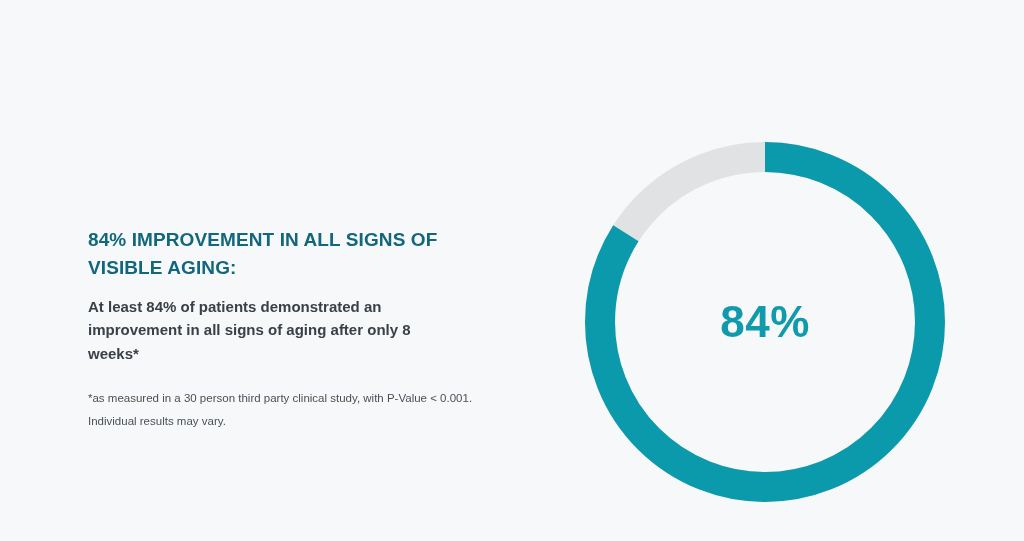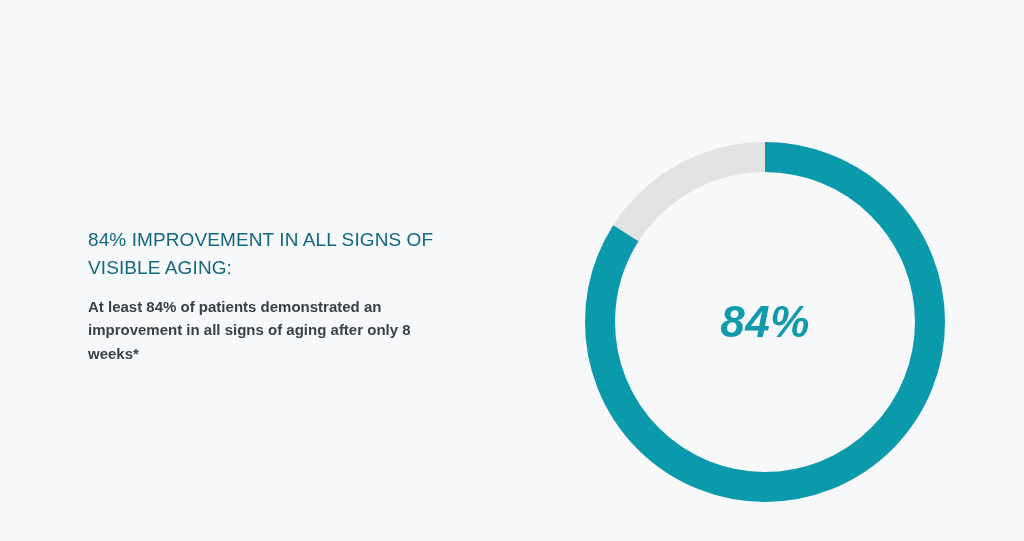--- a/index.html
+++ b/index.html
@@ -36,21 +36,21 @@
 
   
   .left-col {
     position: absolute;
     left: 88px;
     top: 226px;
     width: 400px;
   }
   .stat-heading {
     font-size: 19px;
-    font-weight: 400;
+    font-weight: 700;
     line-height: 1.45;
     color: #12677d;
     letter-spacing: 0.1px;
     margin: 0 0 14px 0;
     max-width: 390px;
   }
   .stat-body {
     font-size: 15px;
     font-weight: 700;
     line-height: 1.55;
@@ -87,32 +87,32 @@
     width: 360px;
     height: 360px;
     display: flex;
     align-items: center;
     justify-content: center;
     font-size: 44px;
     font-weight: 700;
     color: #109aac;
     letter-spacing: 0.5px;
     pointer-events: none;
-    font-style: italic;
   }
 </style>
 </head>
 <body>
 
 <div class="slide">
 
 
   <div class="left-col">
     <div class="stat-heading">84% IMPROVEMENT IN ALL SIGNS OF VISIBLE AGING:</div>
     <div class="stat-body">At least 84% of patients demonstrated an improvement in all signs of aging after only 8 weeks*</div>
+    <div class="stat-footnote">*as measured in a 30 person third party clinical study, with P-Value &lt; 0.001. Individual results may vary.</div>
   </div>
 
   <div class="donut-wrap">
     <svg class="donut-svg" viewBox="0 0 360 360">
 
       <circle cx="180" cy="180" r="165" fill="none" stroke="#e1e2e4" stroke-width="30"></circle>
 
       <circle id="donut-value-arc" cx="180" cy="180" r="165" fill="none" stroke="#0b9aab" stroke-width="30" transform="rotate(-90 180 180)" stroke-dasharray="870.8494835750905 1036.7255756846316"></circle>
     </svg>
     <div class="donut-center-label">84%</div>

